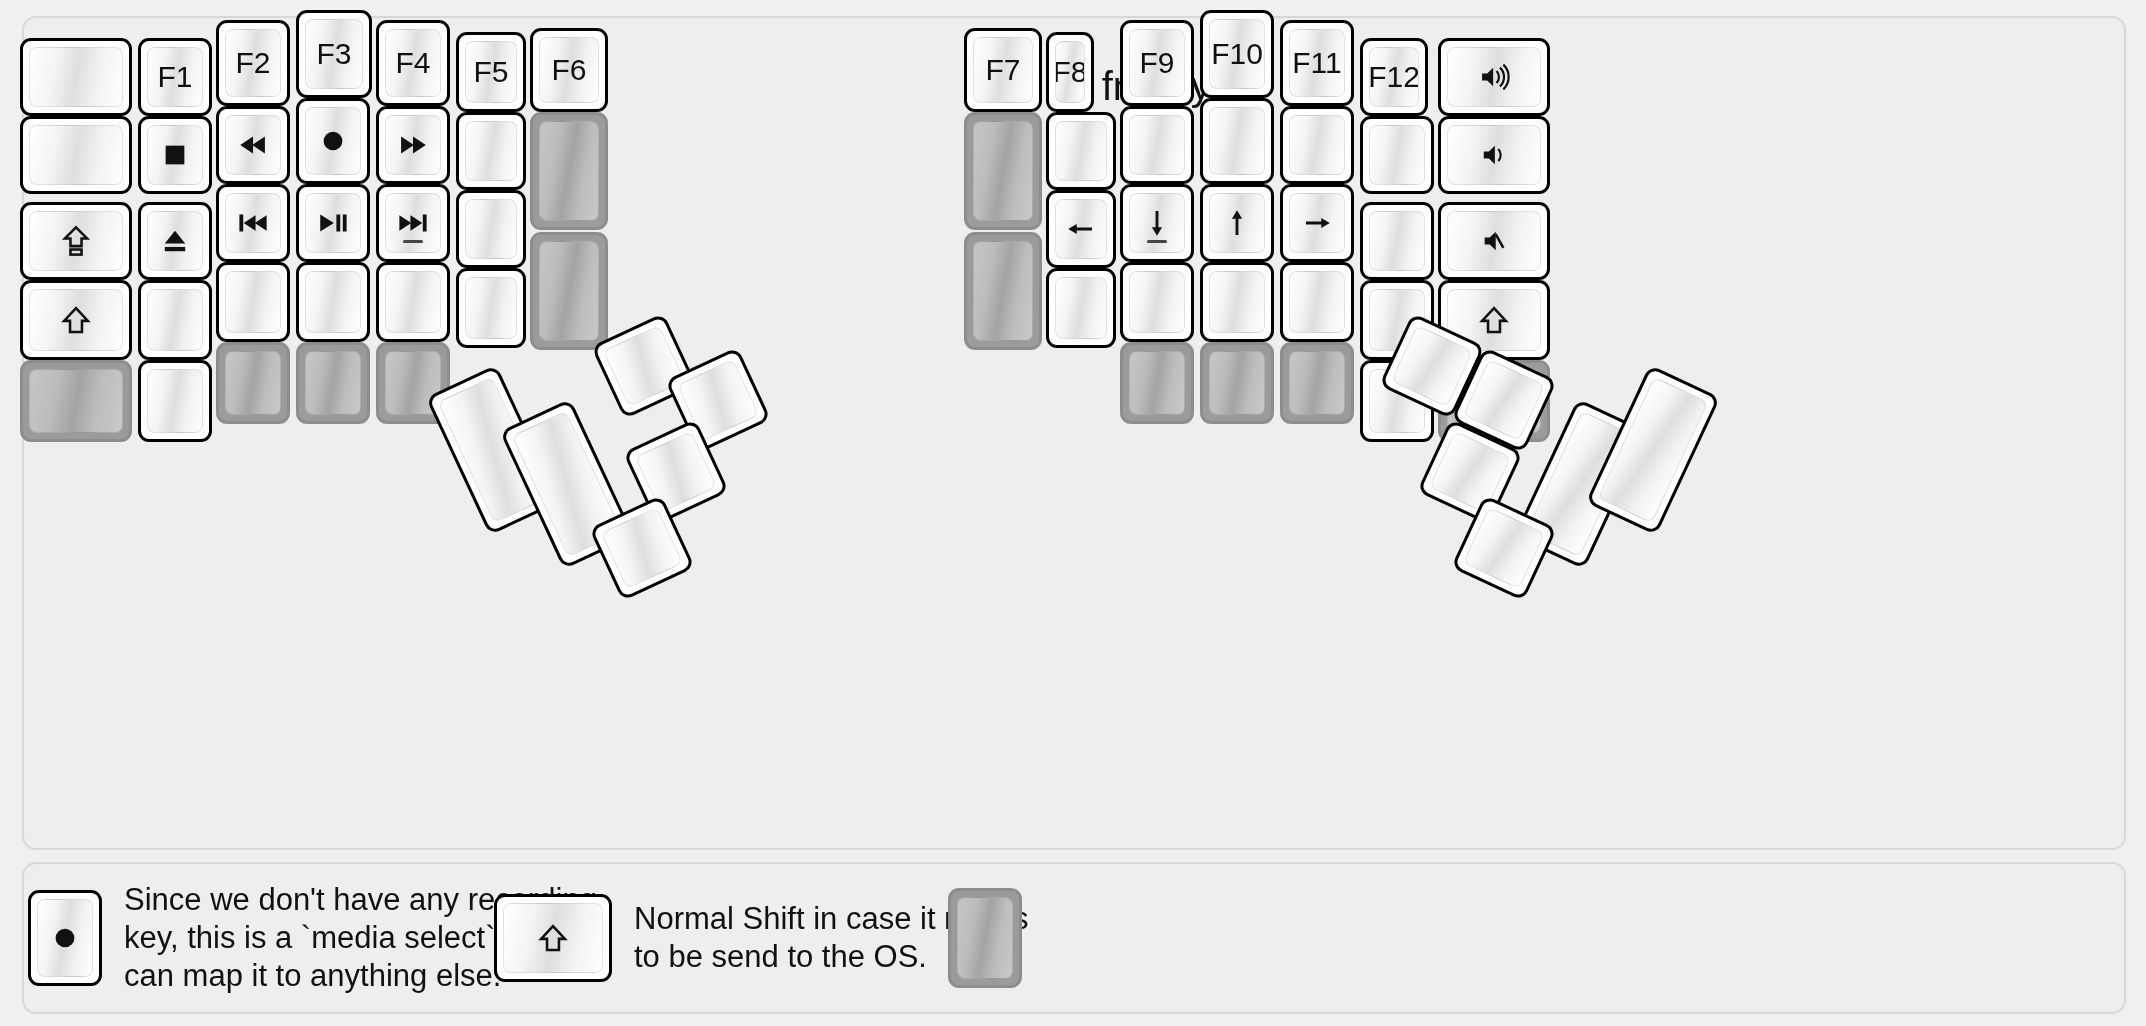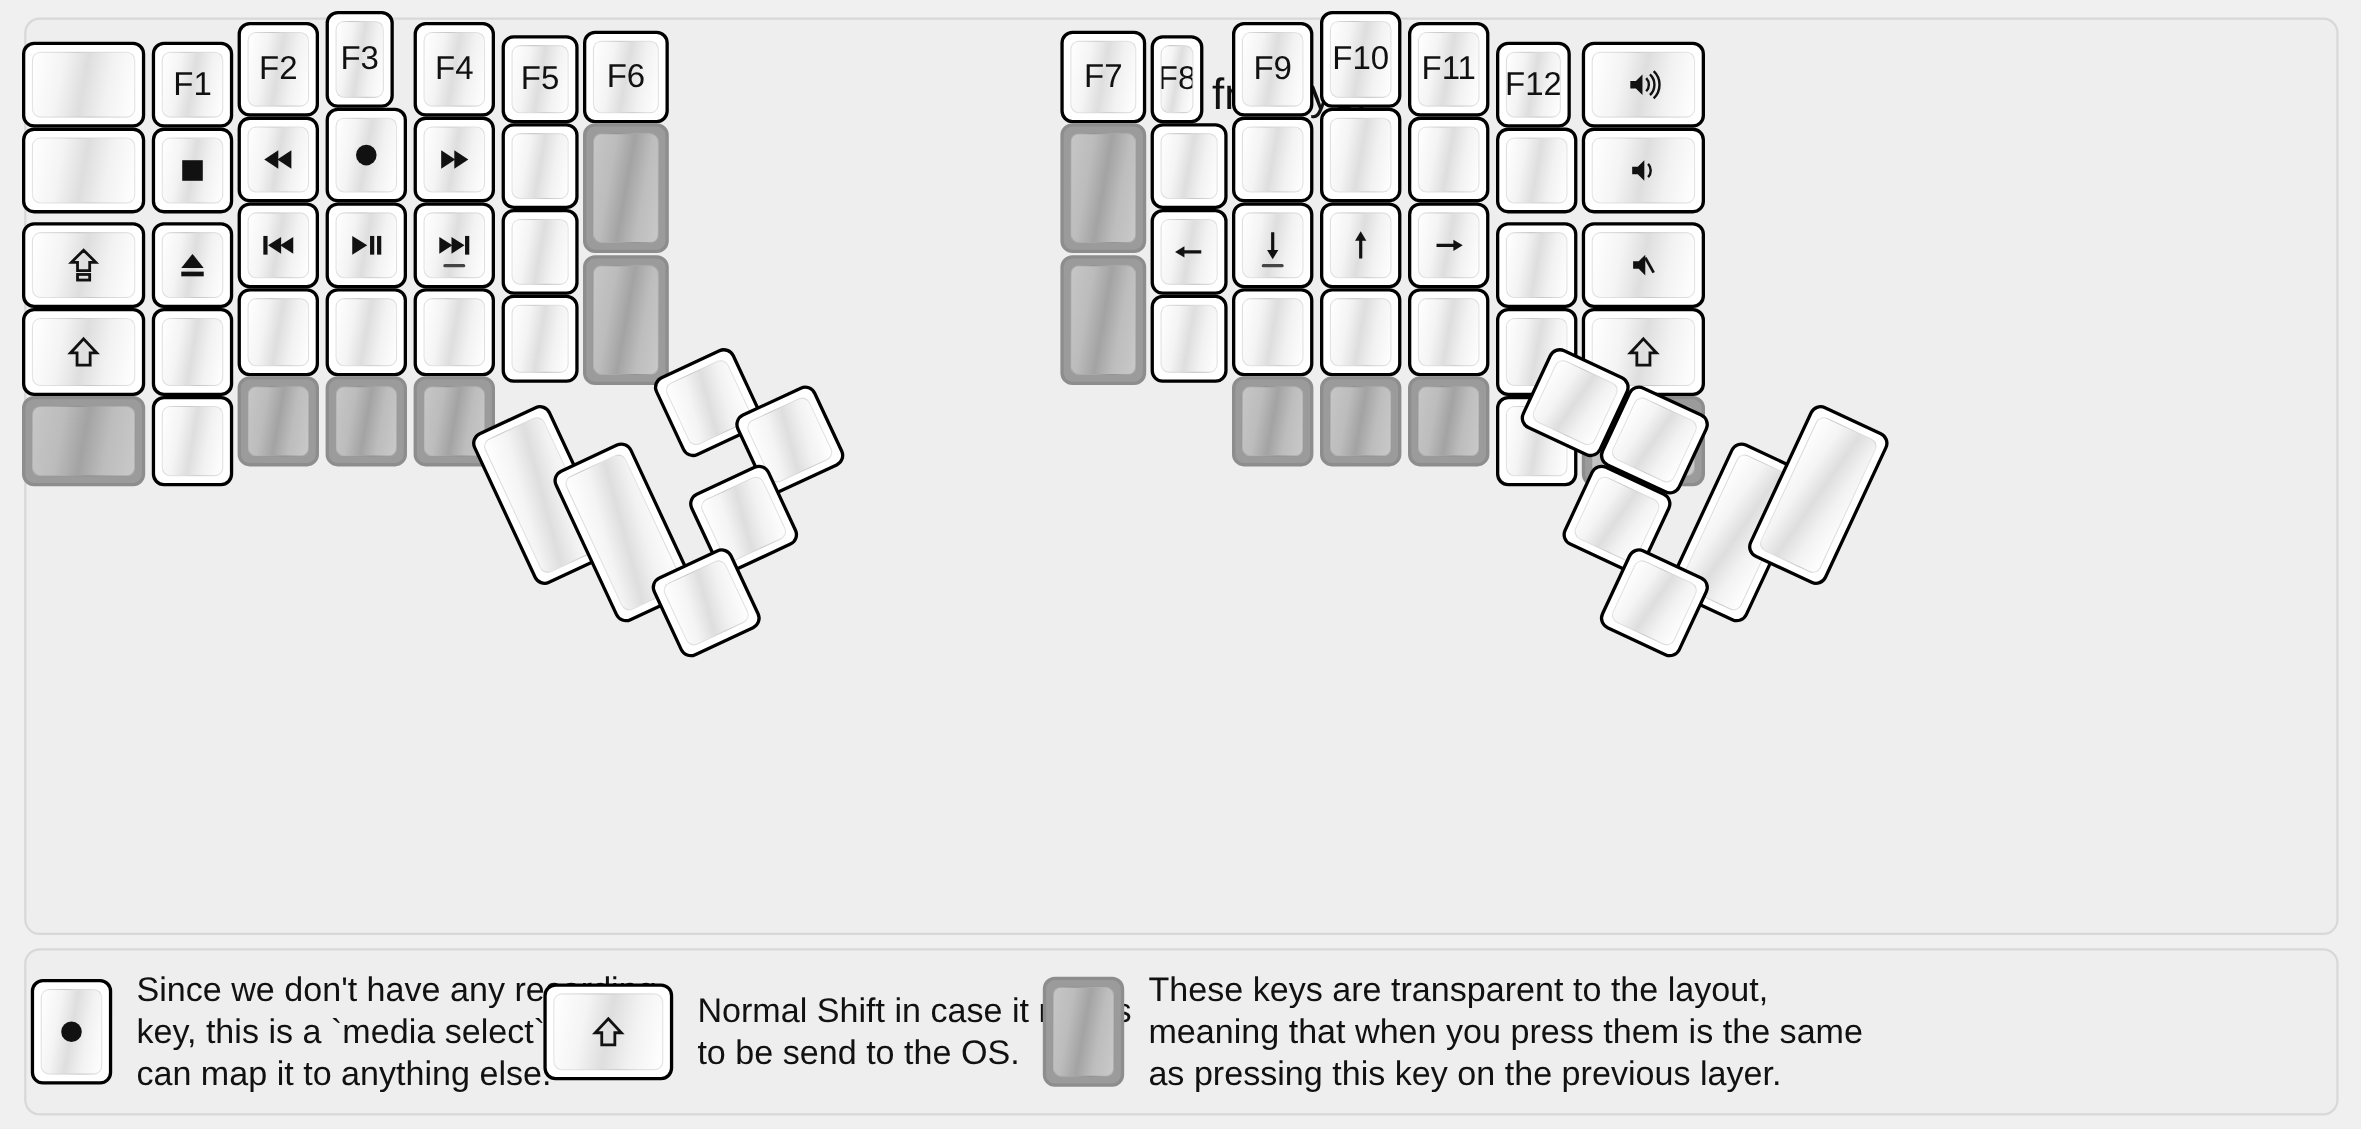--- a/index.html
+++ b/index.html
@@ -184,21 +184,21 @@
               </svg>
             </span>
           </div>
         </div>
         <div class="key" style="left: 192px; top: 244px; width: 74px; height: 80px;">
           <div class="cap"></div>
         </div>
         <div class="key transparent" style="left: 192px; top: 324px; width: 74px; height: 82px;">
           <div class="cap"></div>
         </div>
-        <div class="key" style="left: 272px; top: -8px; width: 62px; height: 88px;">
+        <div class="key" style="left: 272px; top: -8px; width: 76px; height: 88px;">
           <div class="cap">
             <span class="lbl">F3</span>
           </div>
         </div>
         <div class="key" style="left: 272px; top: 80px; width: 74px; height: 86px;">
           <div class="cap">
             <span class="glyph">
               <svg class="ico" viewBox="0 0 40 40" width="34" height="34" fill="#111">
                 <circle cx="20" cy="20" r="11"></circle>
               </svg>
@@ -519,20 +519,17 @@
               </span>
             </div>
           </div>
           <div class="legend-text">Normal Shift in case it needs
 to be send to the OS.</div>
         </div>
         <div class="legend-item" style="left: 924px;">
           <div class="legend-key transparent" style="width: 74px; height: 100px;">
             <div class="cap"></div>
           </div>
-          <div class="legend-text">These keys are transparent to the layout,
-meaning that when you press them is the same
-as pressing this key on the previous layer.</div>
         </div>
       </div>
   </div>
 
 </div>
 
 </body></html>

